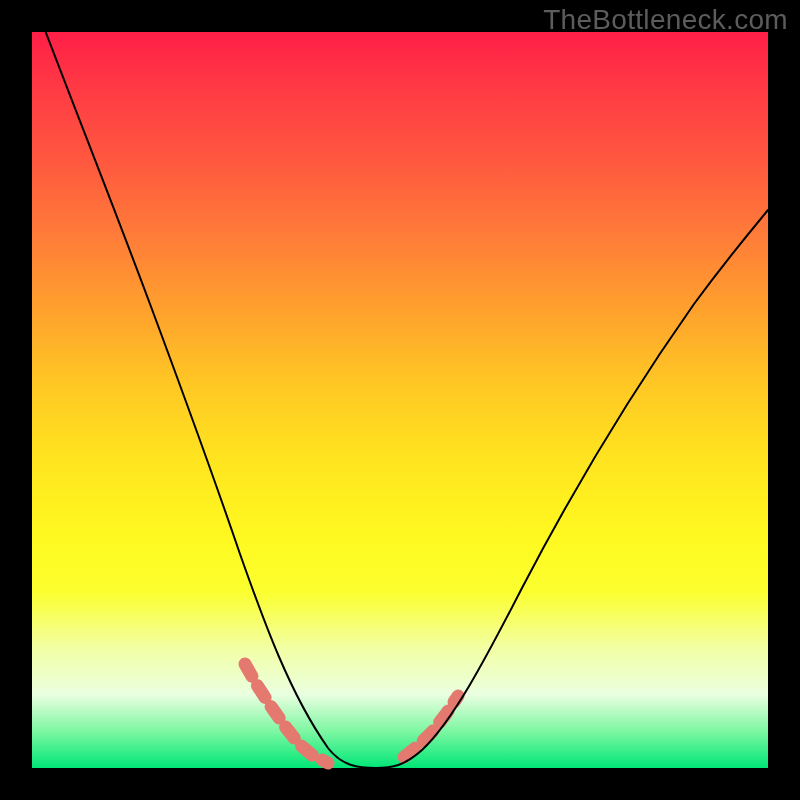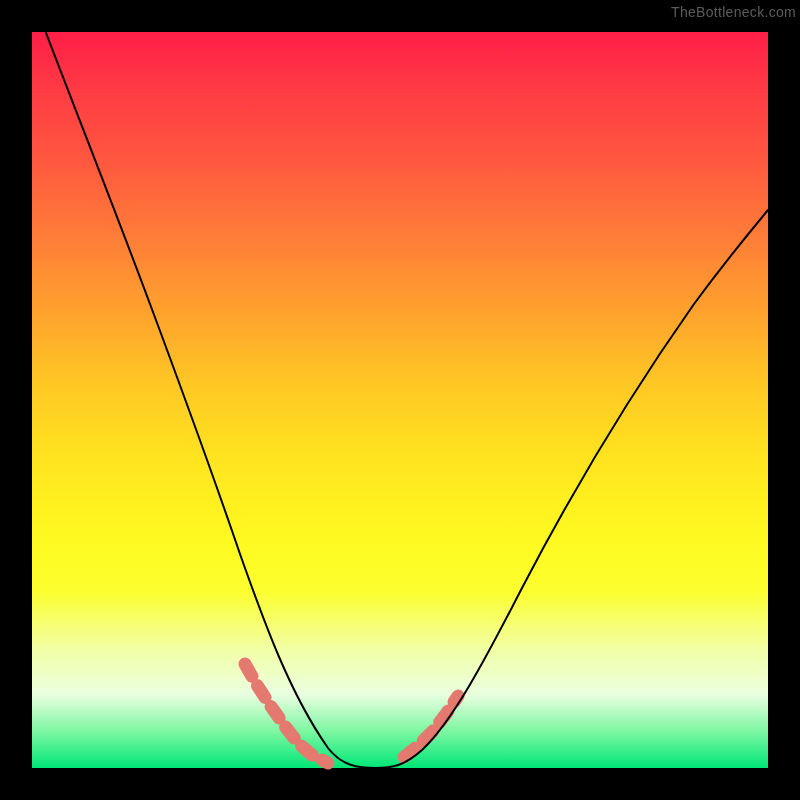--- a/index.html
+++ b/index.html
@@ -7,23 +7,23 @@
     padding: 0;
     width: 800px;
     height: 800px;
     background: #000;
     position: relative;
     font-family: Arial, Helvetica, sans-serif;
   }
   .watermark {
     position: absolute;
     top: 4px;
-    right: 4px;
+    right: 12px;
     color: #5c5c5c;
-    font-size: 14px;
+    font-size: 28px;
     font-weight: 400;
     letter-spacing: 0.3px;
     z-index: 10;
   }
   .plot-area {
     position: absolute;
     left: 32px;
     top: 32px;
     width: 736px;
     height: 736px;

